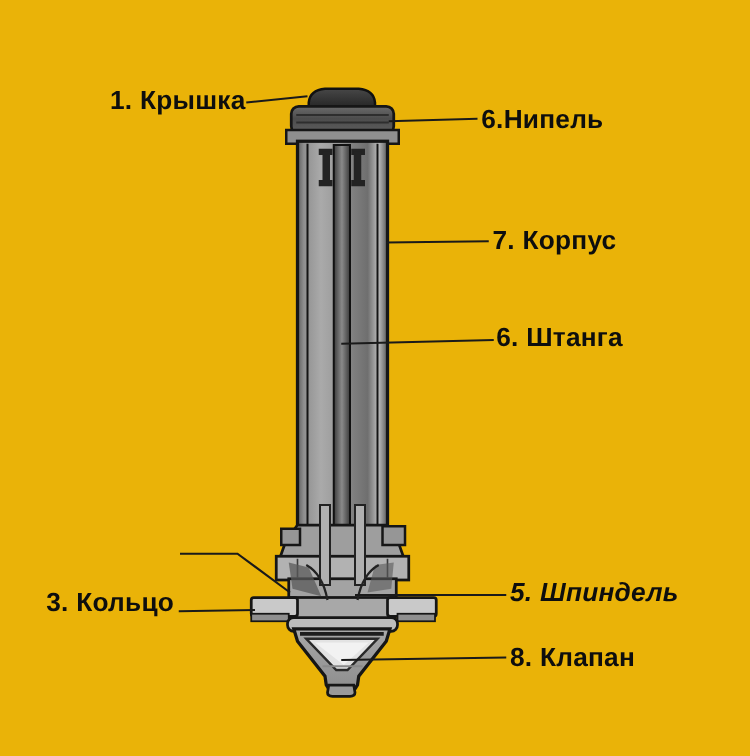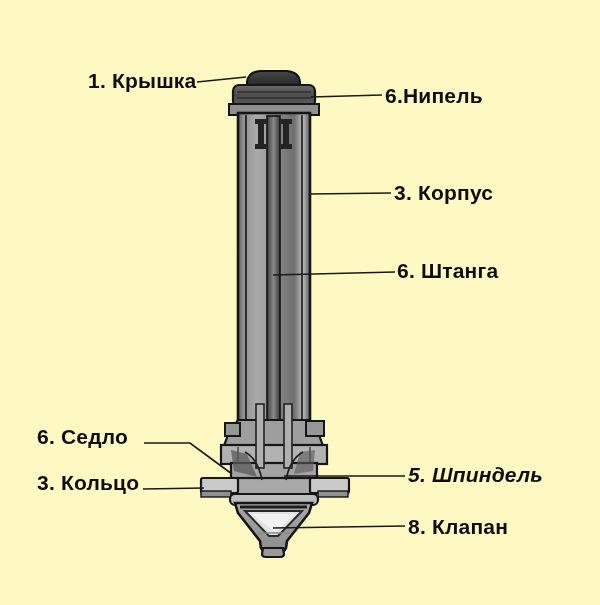--- a/index.html
+++ b/index.html
@@ -1,17 +1,17 @@
 <!DOCTYPE html>
 <html><head>
 <meta charset="utf-8">
 <style>
   html,body{margin:0;padding:0;background:#ffffff;}
   .stage{
-    position:relative;width:600px;height:605px;background:#fef9c3;
+    position:relative;width:600px;height:605px;background:#eab308;
     font-family:"Liberation Sans",sans-serif;overflow:hidden;
   }
   .drawing{position:absolute;left:0;top:0;}
   .lbl{
     position:absolute;font-weight:700;font-size:21px;line-height:22px;
     color:#0e0e0e;white-space:nowrap;letter-spacing:.2px;
   }
   .lbl1{left:88px;top:70px;}
   .lbl2{left:385px;top:85px;}
   .lbl3{left:394px;top:182px;}
@@ -121,20 +121,19 @@
       <path d="M273,275 L395,272"></path>
       <path d="M284,476 L405,476"></path>
       <path d="M144,443 L190,443 L232,474"></path>
       <path d="M143,489 L204,488"></path>
       <path d="M273,528 L405,526"></path>
     </g>
   </svg>
 
   <div class="lbl lbl1">1. Крышка</div>
   <div class="lbl lbl2">6.Нипель</div>
-  <div class="lbl lbl3">3. Корпус</div>
+  <div class="lbl lbl3">7. Корпус</div>
   <div class="lbl lbl4">6. Штанга</div>
   <div class="lbl lbl5">5. Шпиндель</div>
-  <div class="lbl lbl6">6. Седло</div>
   <div class="lbl lbl7">3. Кольцо</div>
   <div class="lbl lbl8">8. Клапан</div>
 
 </div>
 
 </body></html>

